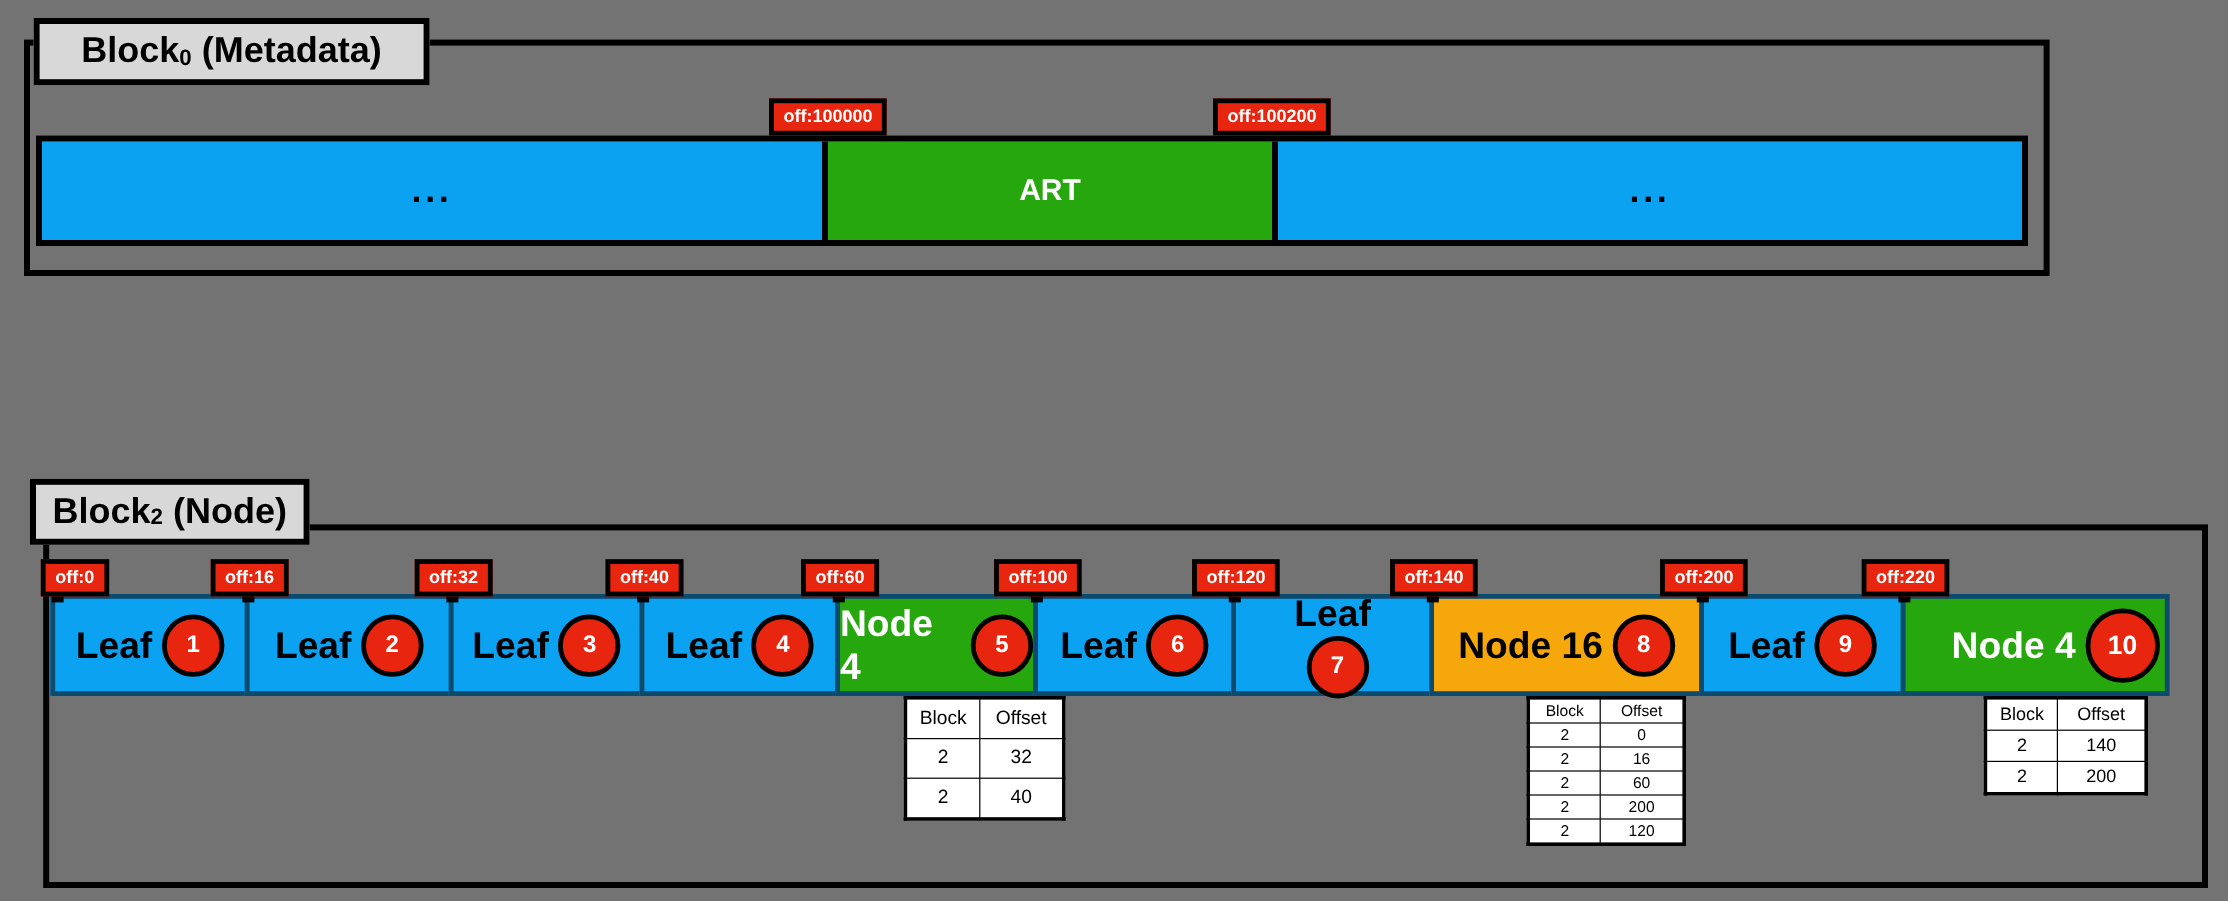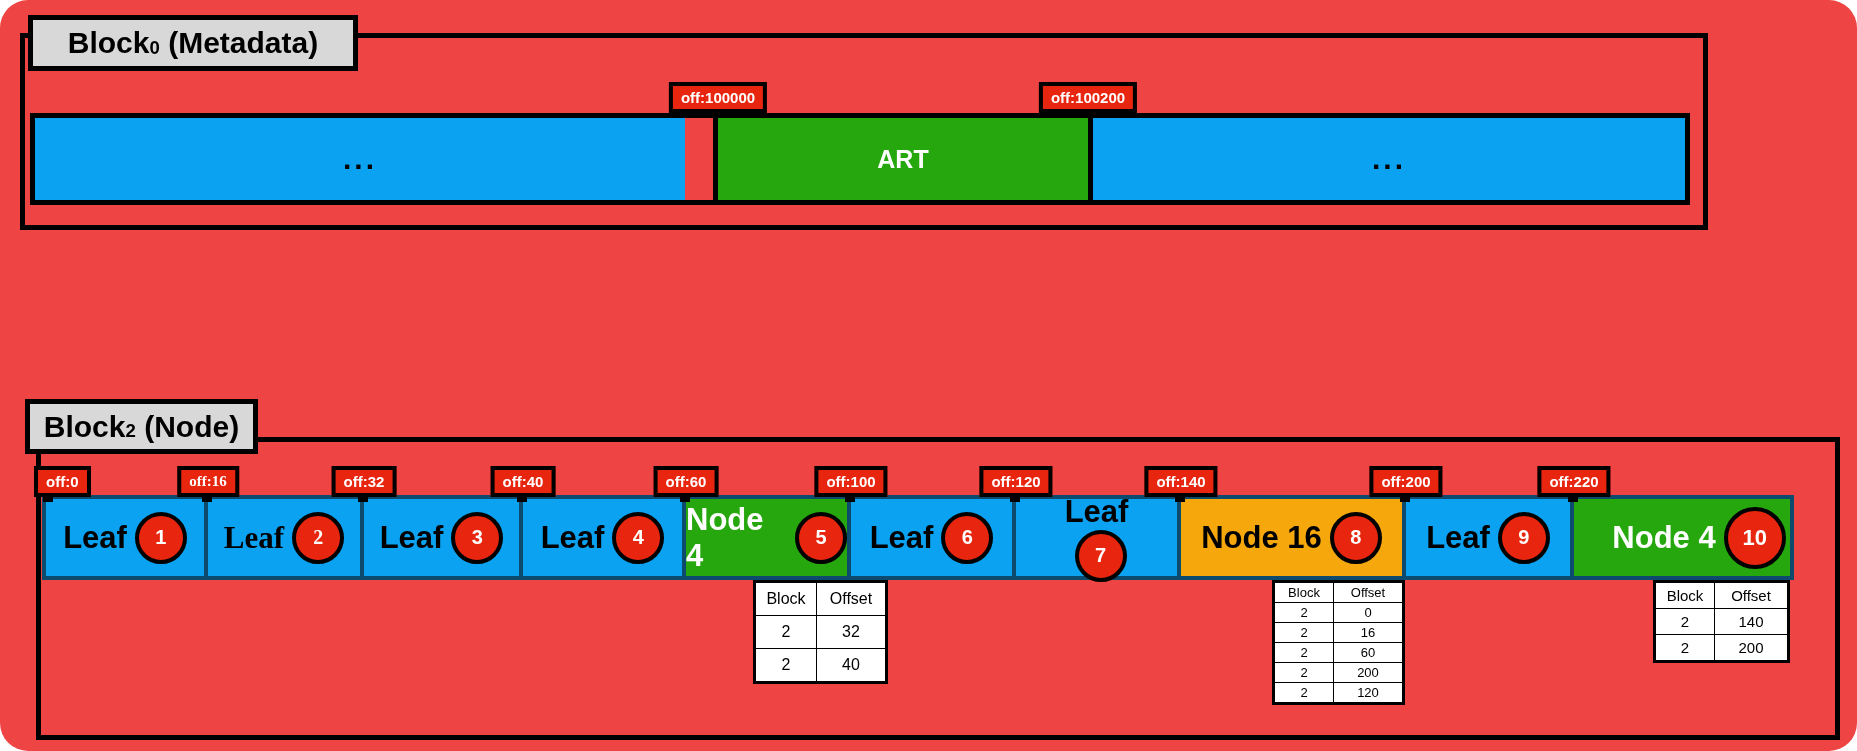--- a/index.html
+++ b/index.html
@@ -1,17 +1,17 @@
 <!DOCTYPE html>
 <html><head>
 <meta charset="utf-8">
 <style>
   html,body{margin:0;padding:0;background:#fff;}
-  .canvas{position:relative;width:1857px;height:751px;background:#ef4444;overflow:hidden;
-          font-family:"Liberation Sans","DejaVu Sans",sans-serif;border-radius:28px;}
+  .canvas{position:relative;width:1857px;height:751px;background:#737373;overflow:hidden;
+          font-family:"Liberation Sans","DejaVu Sans",sans-serif;}
 
   
   .outer-box{position:absolute;border:5px solid #000;background:transparent;box-sizing:border-box;}
   .b0-container{left:20px;top:33px;width:1688px;height:197px;}
   .b2-container{left:36px;top:437px;width:1804px;height:303px;}
 
   
   .blk-label{position:absolute;border:5px solid #000;box-sizing:border-box;
              display:flex;align-items:center;justify-content:center;
              font-weight:bold;font-size:30px;color:#000;}
@@ -79,21 +79,21 @@
   <div class="blk-label b0-label" style="background-color: rgb(216, 216, 216);">
     <span>Block</span>
       <sub>0</sub>
       <span class="sfx">(Metadata)</span>
   </div>
 
   <div class="b0-bar">
     <div class="bar-sec bar-blue-left" style="background-color: rgb(11, 162, 242);">
       <span class="dots">...</span>
     </div>
-    <div class="bar-sec bar-green" style="background-color: rgb(38, 167, 13); margin-left: 28px;">
+    <div class="bar-sec bar-green" style="background-color: rgb(38, 167, 13);">
       <div class="off off-b0 off-left" style="background-color: rgb(232, 38, 15);">off:100000</div>
       <div class="off off-b0 off-right" style="background-color: rgb(232, 38, 15);">off:100200</div>
       <div>ART</div>
     </div>
     <div class="bar-sec bar-blue-right" style="background-color: rgb(11, 162, 242);">
       <span class="dots">...</span>
     </div>
   </div>
 
   <div class="outer-box b2-container"></div>
@@ -104,21 +104,21 @@
       <span class="sfx">(Node)</span>
   </div>
 
   <div class="seg-row">
     <div class="seg" style="width: 166px; background-color: rgb(11, 162, 242);">
       <div class="off" style="background-color: rgb(232, 38, 15);">off:0</div>
       <div class="tick"></div>
       <span style="color: rgb(0, 0, 0);">Leaf</span>
       <span class="badge" style="background-color: rgb(232, 38, 15);">1</span>
     </div>
-    <div class="seg" style="width: 160px; background-color: rgb(11, 162, 242); font-family: Liberation Serif, serif;">
+    <div class="seg" style="width: 174px; background-color: rgb(11, 162, 242);">
       <div class="off" style="background-color: rgb(232, 38, 15);">off:16</div>
       <div class="tick"></div>
       <span style="color: rgb(0, 0, 0);">Leaf</span>
       <span class="badge" style="background-color: rgb(232, 38, 15);">2</span>
     </div>
     <div class="seg" style="width: 163px; background-color: rgb(11, 162, 242);">
       <div class="off" style="background-color: rgb(232, 38, 15);">off:32</div>
       <div class="tick"></div>
       <span style="color: rgb(0, 0, 0);">Leaf</span>
       <span class="badge" style="background-color: rgb(232, 38, 15);">3</span>

